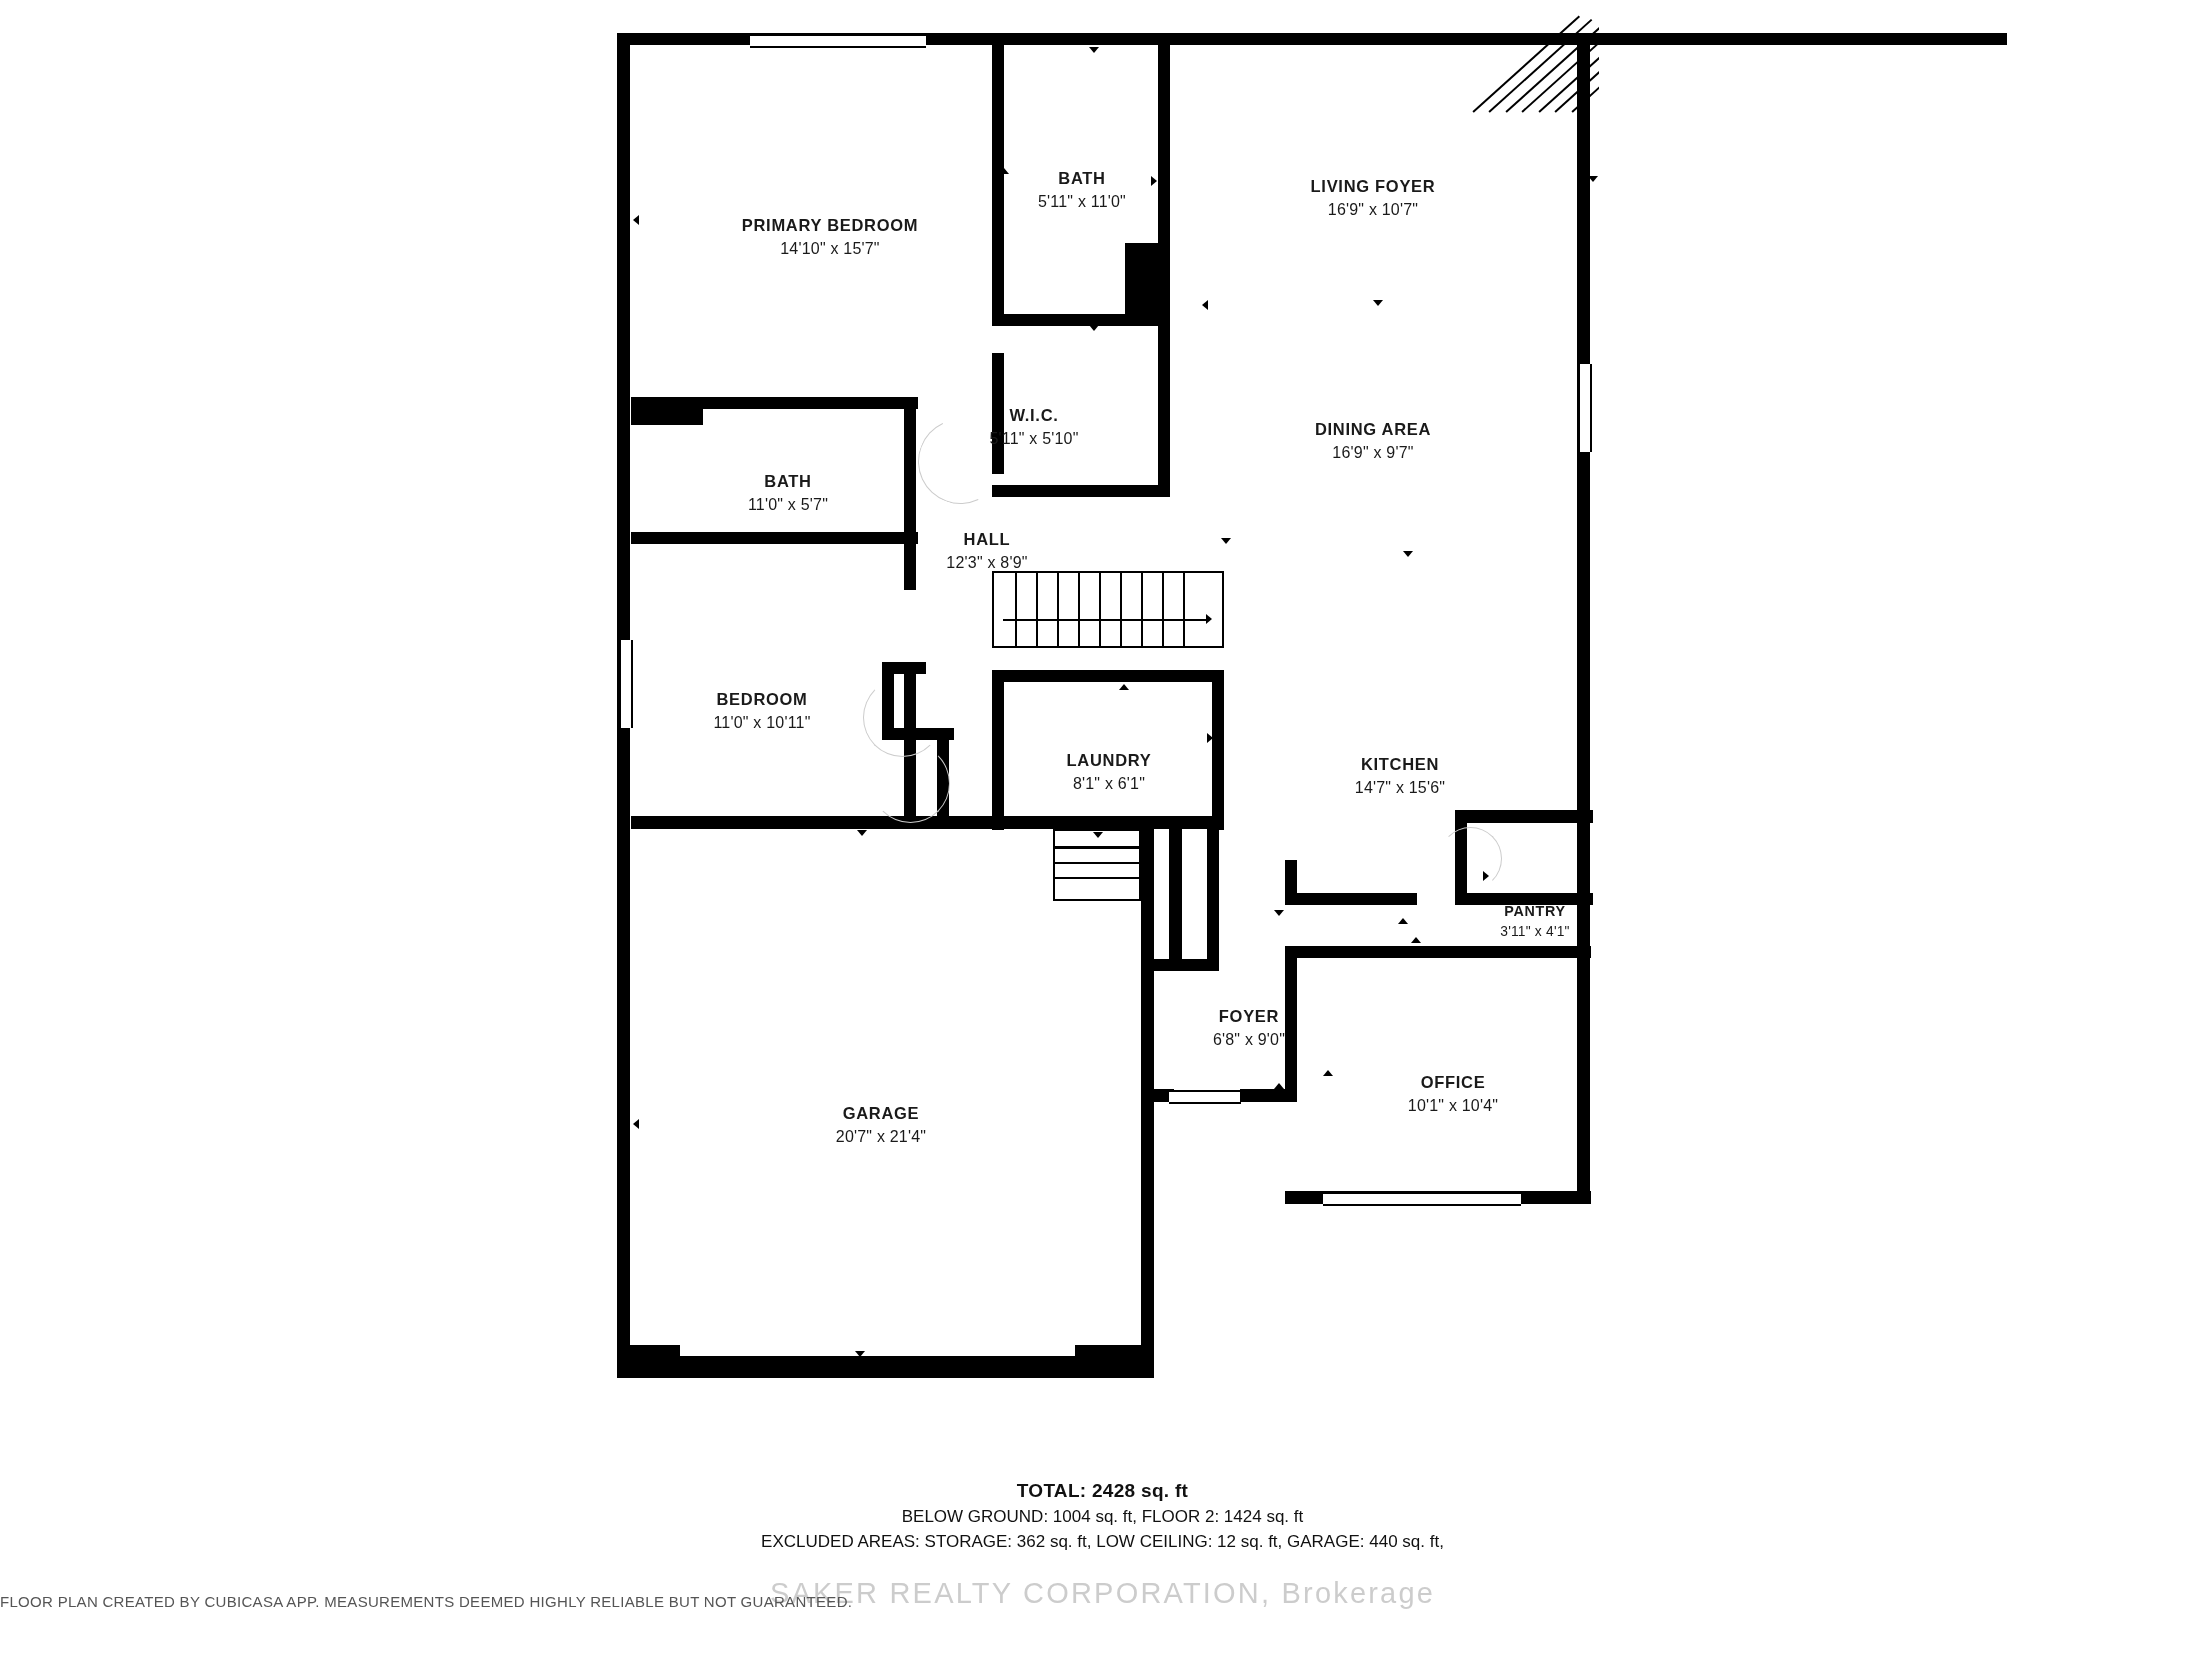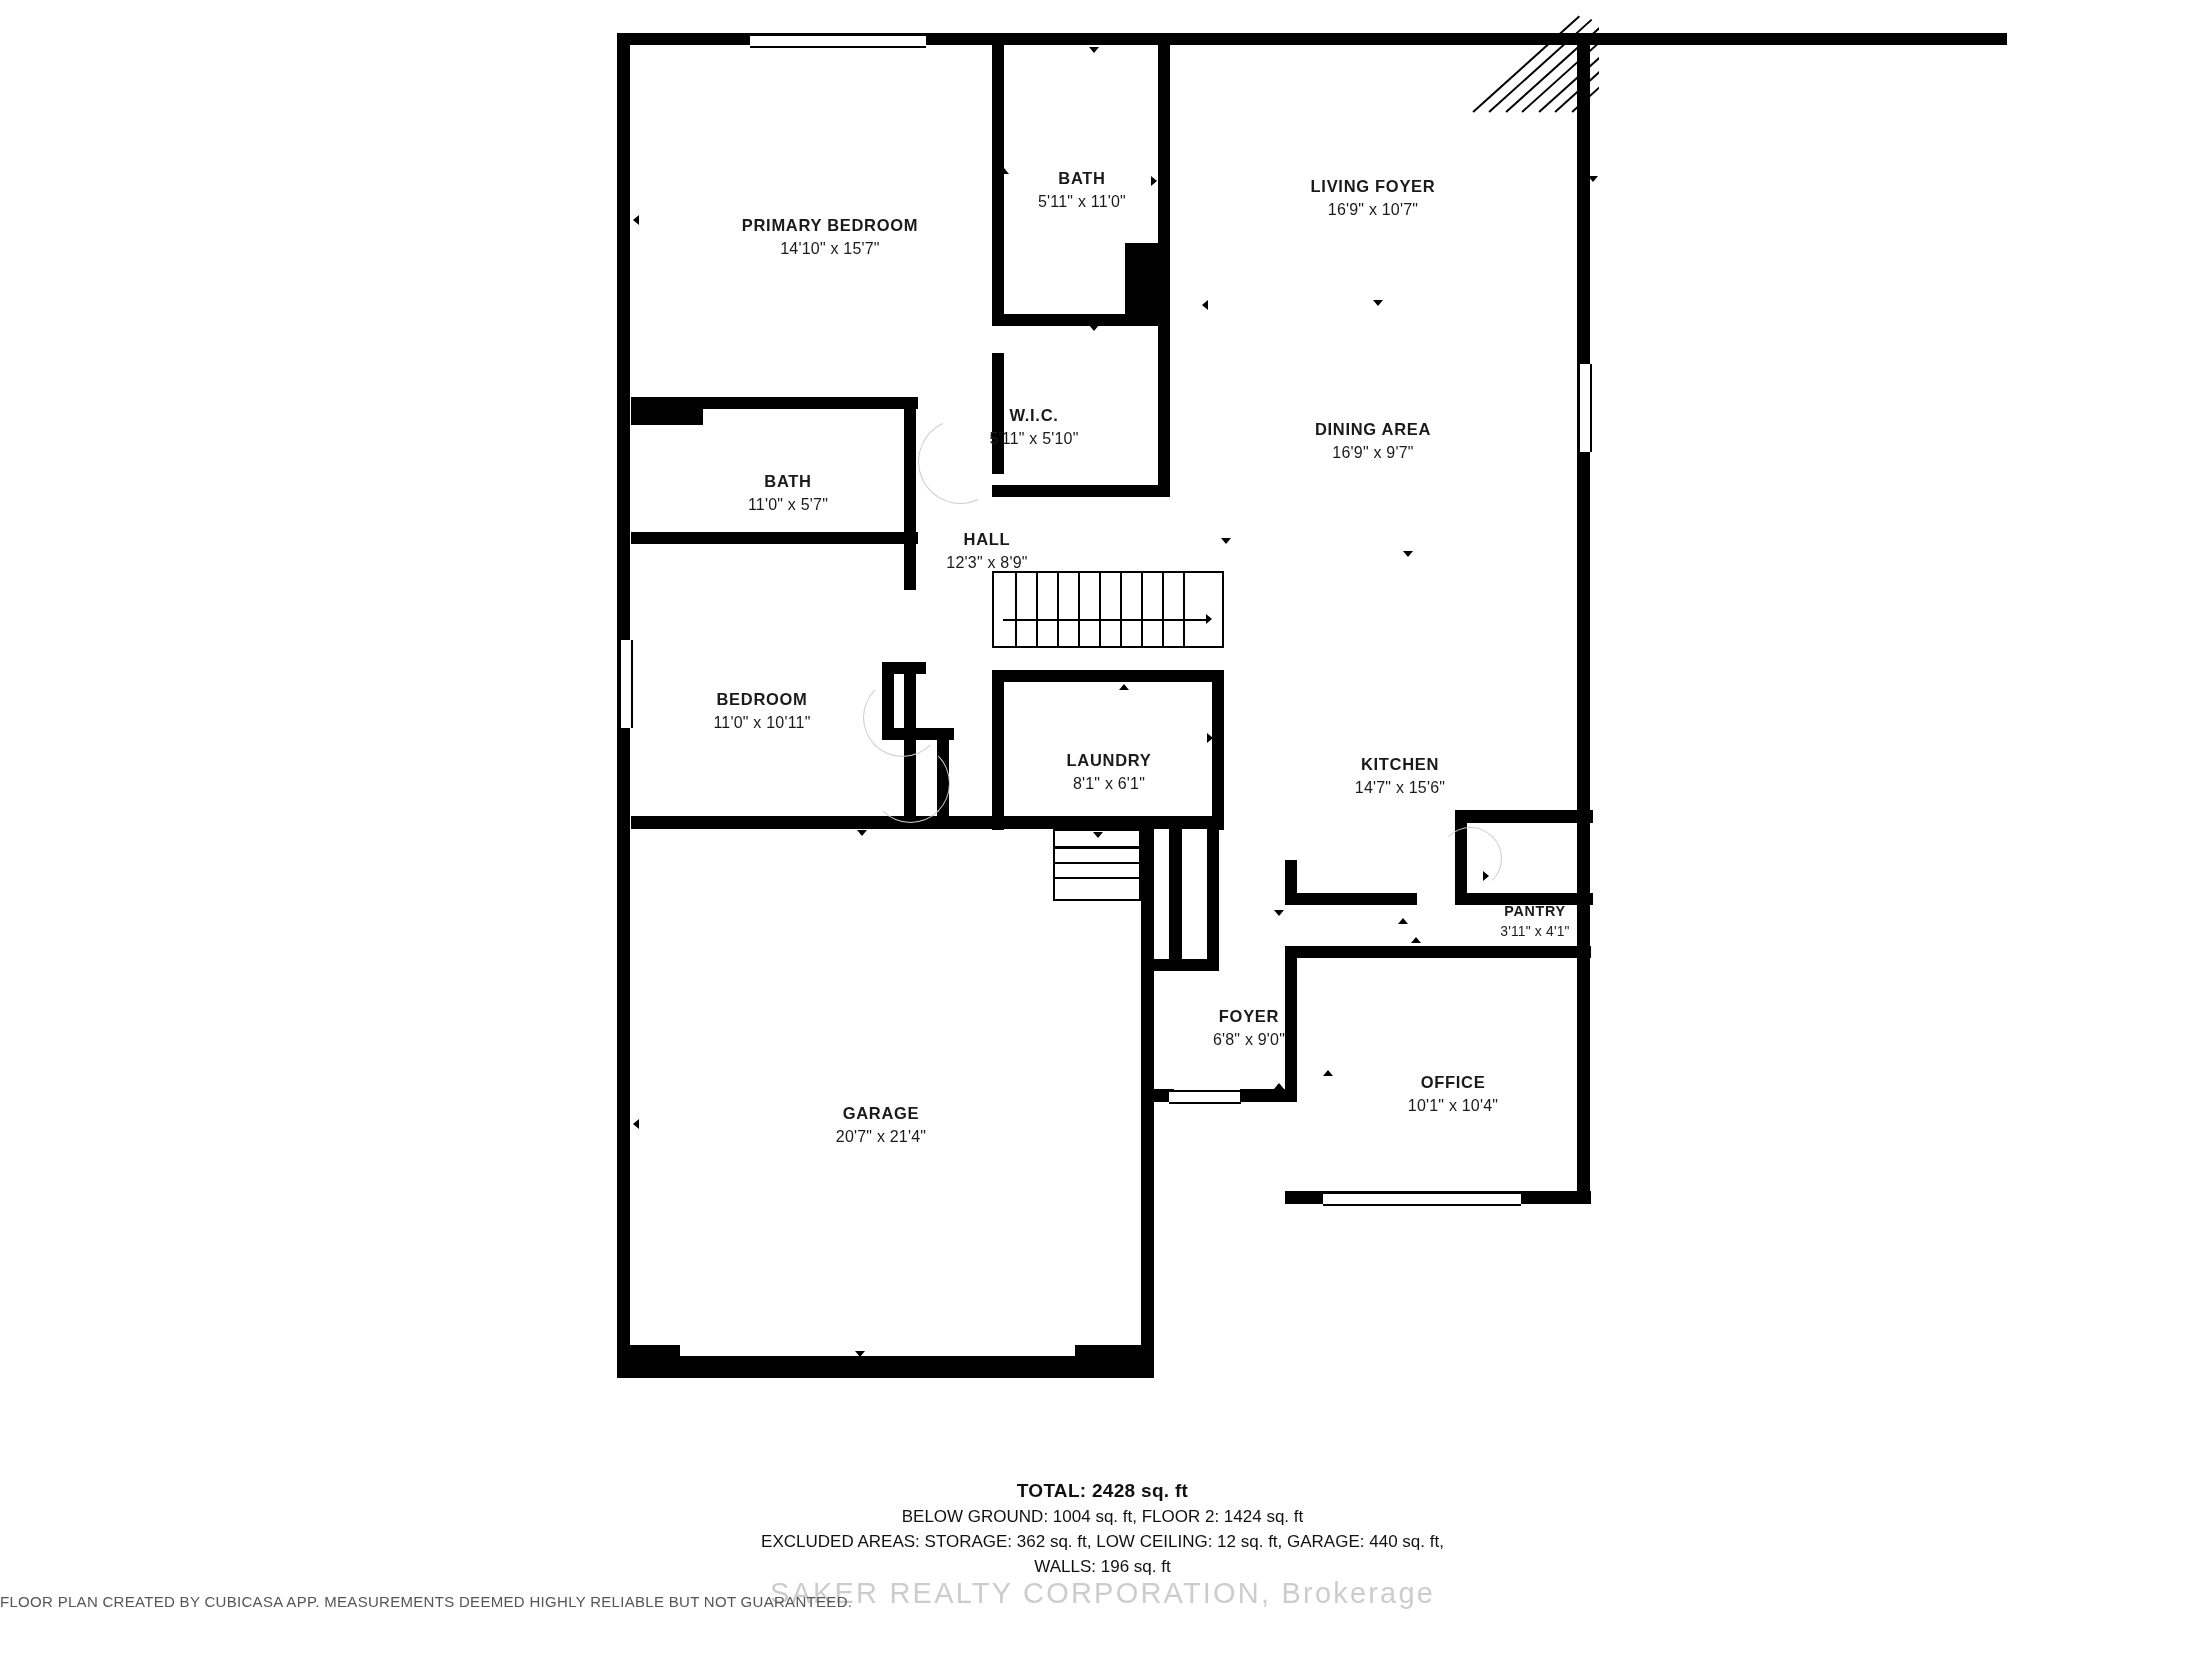--- a/index.html
+++ b/index.html
@@ -354,18 +354,17 @@
     <span class="rname">GARAGE</span>
     <span class="rdim">20'7" x 21'4"</span>
   </div>
 
 </div>
 
 <div class="footer" style="top:1480px;">
   <div class="line1">TOTAL: 2428 sq. ft</div>
   <div class="line2">BELOW GROUND: 1004 sq. ft, FLOOR 2: 1424 sq. ft</div>
   <div class="line3">EXCLUDED AREAS: STORAGE: 362 sq. ft, LOW CEILING: 12 sq. ft, GARAGE: 440 sq. ft,</div>
-  <div class="line4">WALLS: 196 sq. ft</div>
 </div>
 
 <div class="watermark" style="top:1577px;">SAKER REALTY CORPORATION, Brokerage</div>
 <div class="disclaimer" style="top:1593px;">FLOOR PLAN CREATED BY CUBICASA APP. MEASUREMENTS DEEMED HIGHLY RELIABLE BUT NOT GUARANTEED.</div>
 
 
 </body></html>

